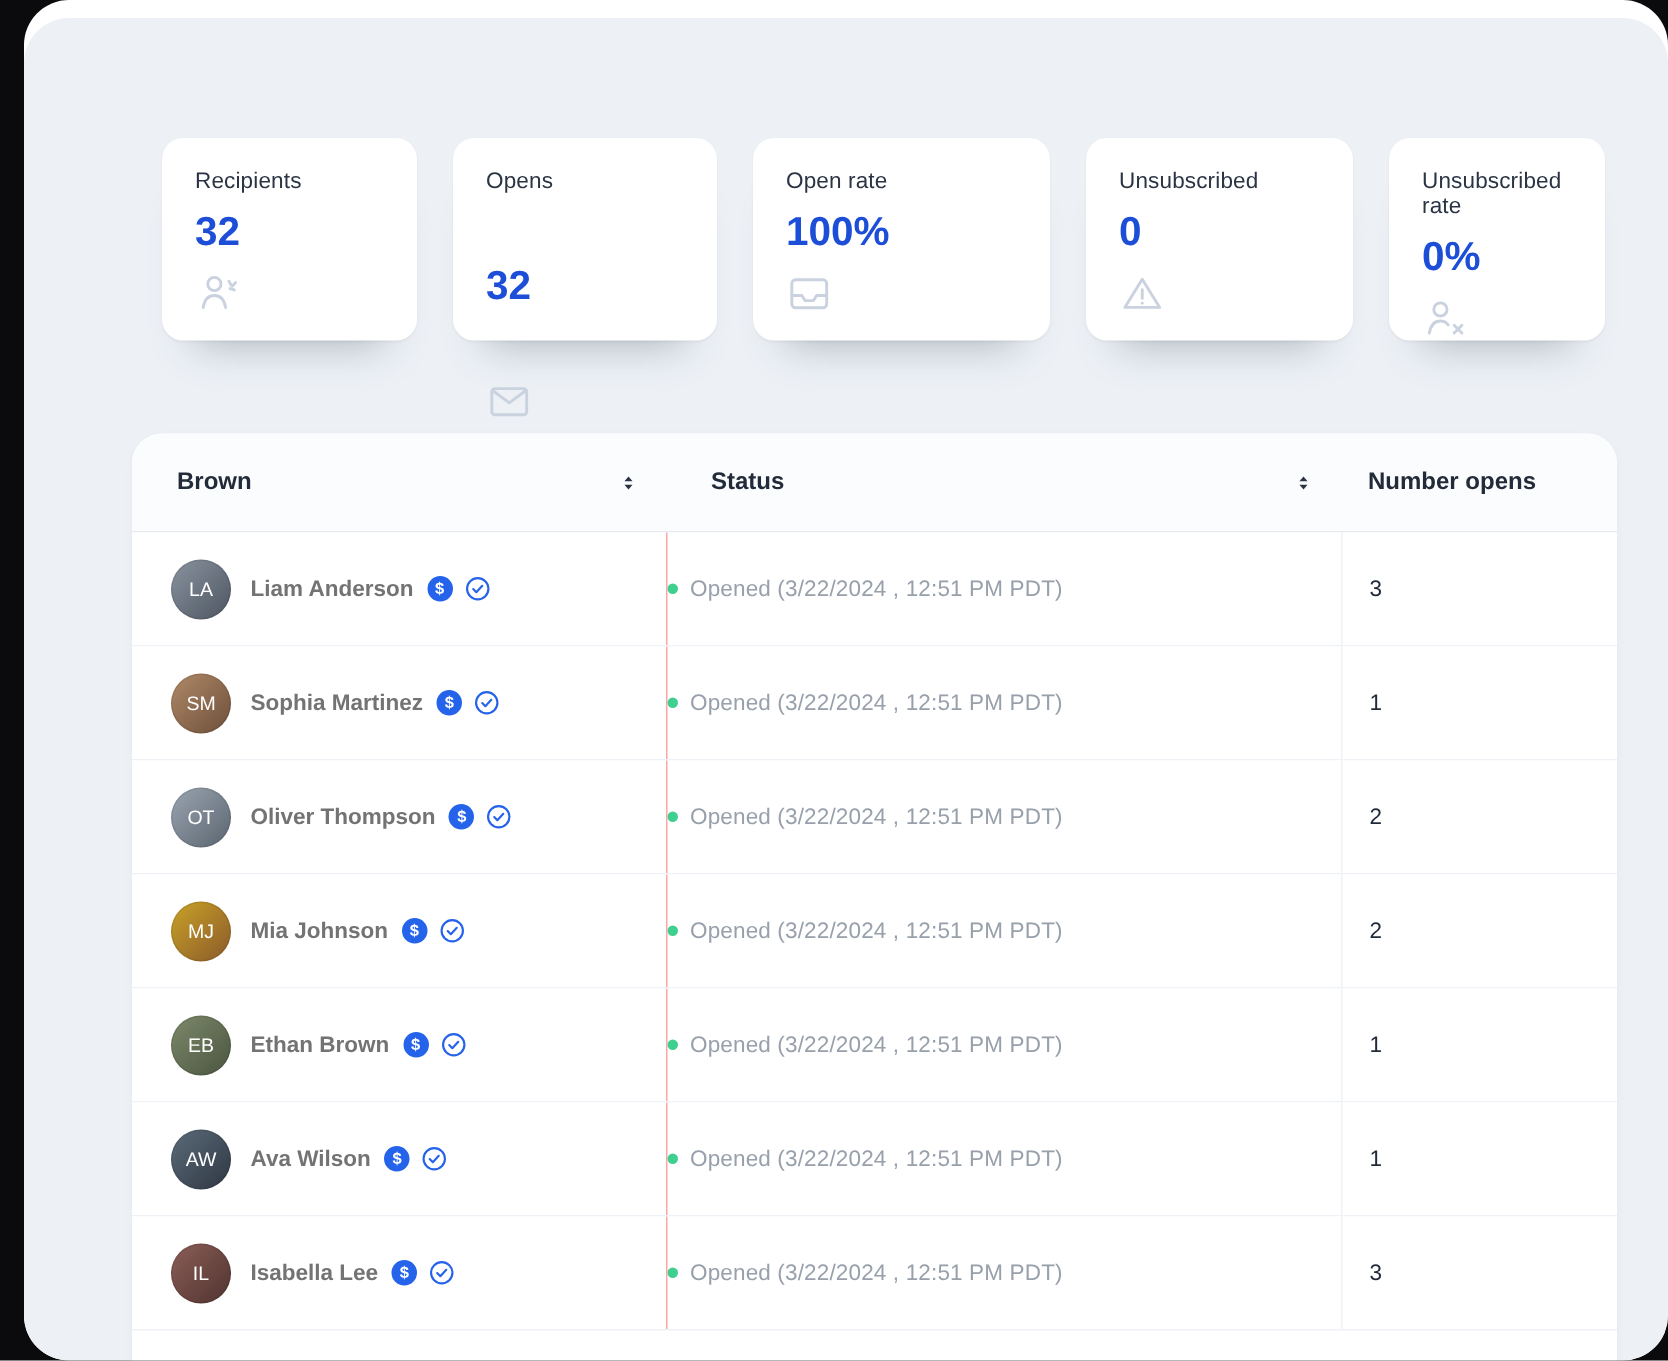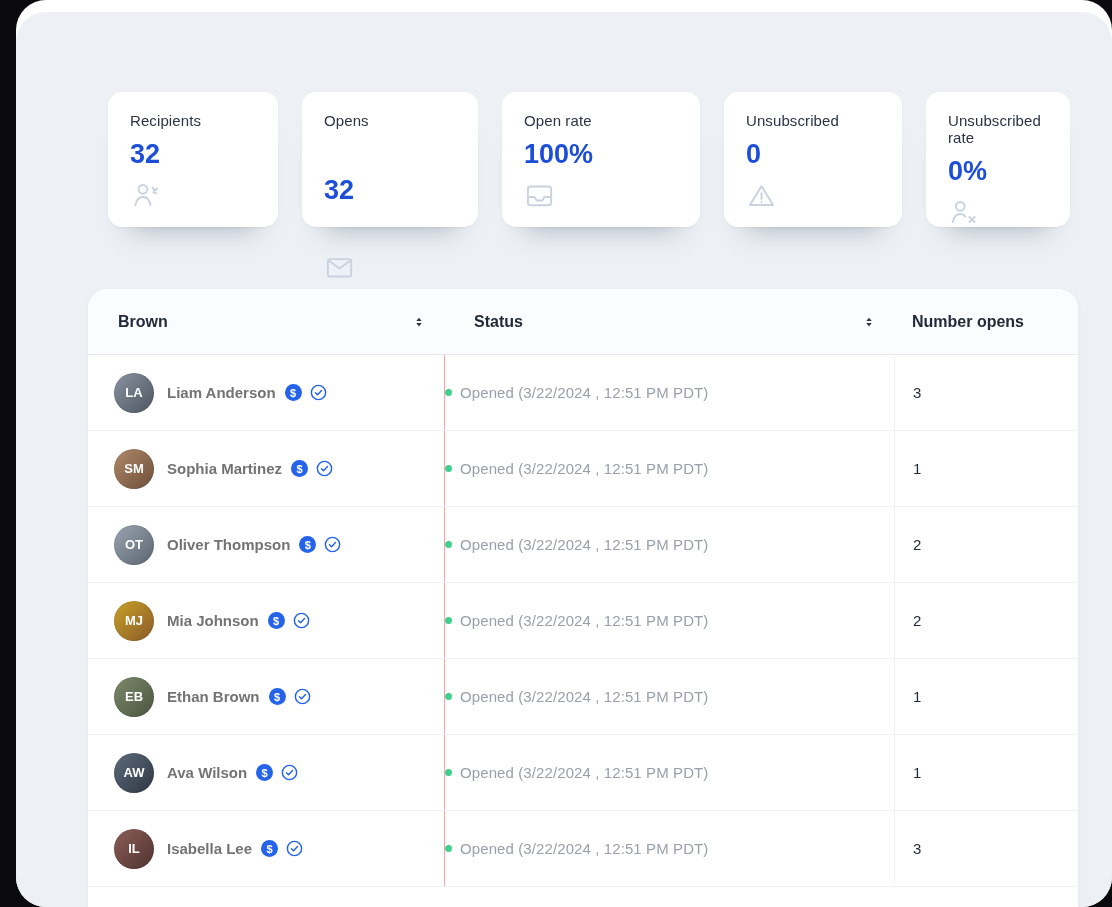--- a/index.html
+++ b/index.html
@@ -82,21 +82,21 @@
     background:#ffffff;
   }
   .td { display:flex; align-items:center; }
   .td-name { padding-left:26px; gap:0; }
   .td-status { border-left:1px solid #fca5a5; }
   .td-opens  { border-left:1px solid #eef1f5; padding-left:18px; font-size:15px; color:#1f2937; }
 
   .avatar {
     width:40px; height:40px; border-radius:50%;
     display:inline-flex; align-items:center; justify-content:center;
-    color:#ffffff; font-size:13px; font-weight:700;
+    color:#ffffff; font-size:13px; font-weight:400;
     margin-right:13px; flex:none;
     box-shadow:inset 0 0 0 1px rgba(0,0,0,.08);
   }
   .name { font-size:15px; font-weight:700; color:#737373; margin-right:9px; white-space:nowrap; }
   .badge-dollar {
     width:17px; height:17px; border-radius:50%;
     background:#2563eb; color:#ffffff;
     font-size:11px; font-weight:700;
     display:inline-flex; align-items:center; justify-content:center;
     margin-right:7px; flex:none;

